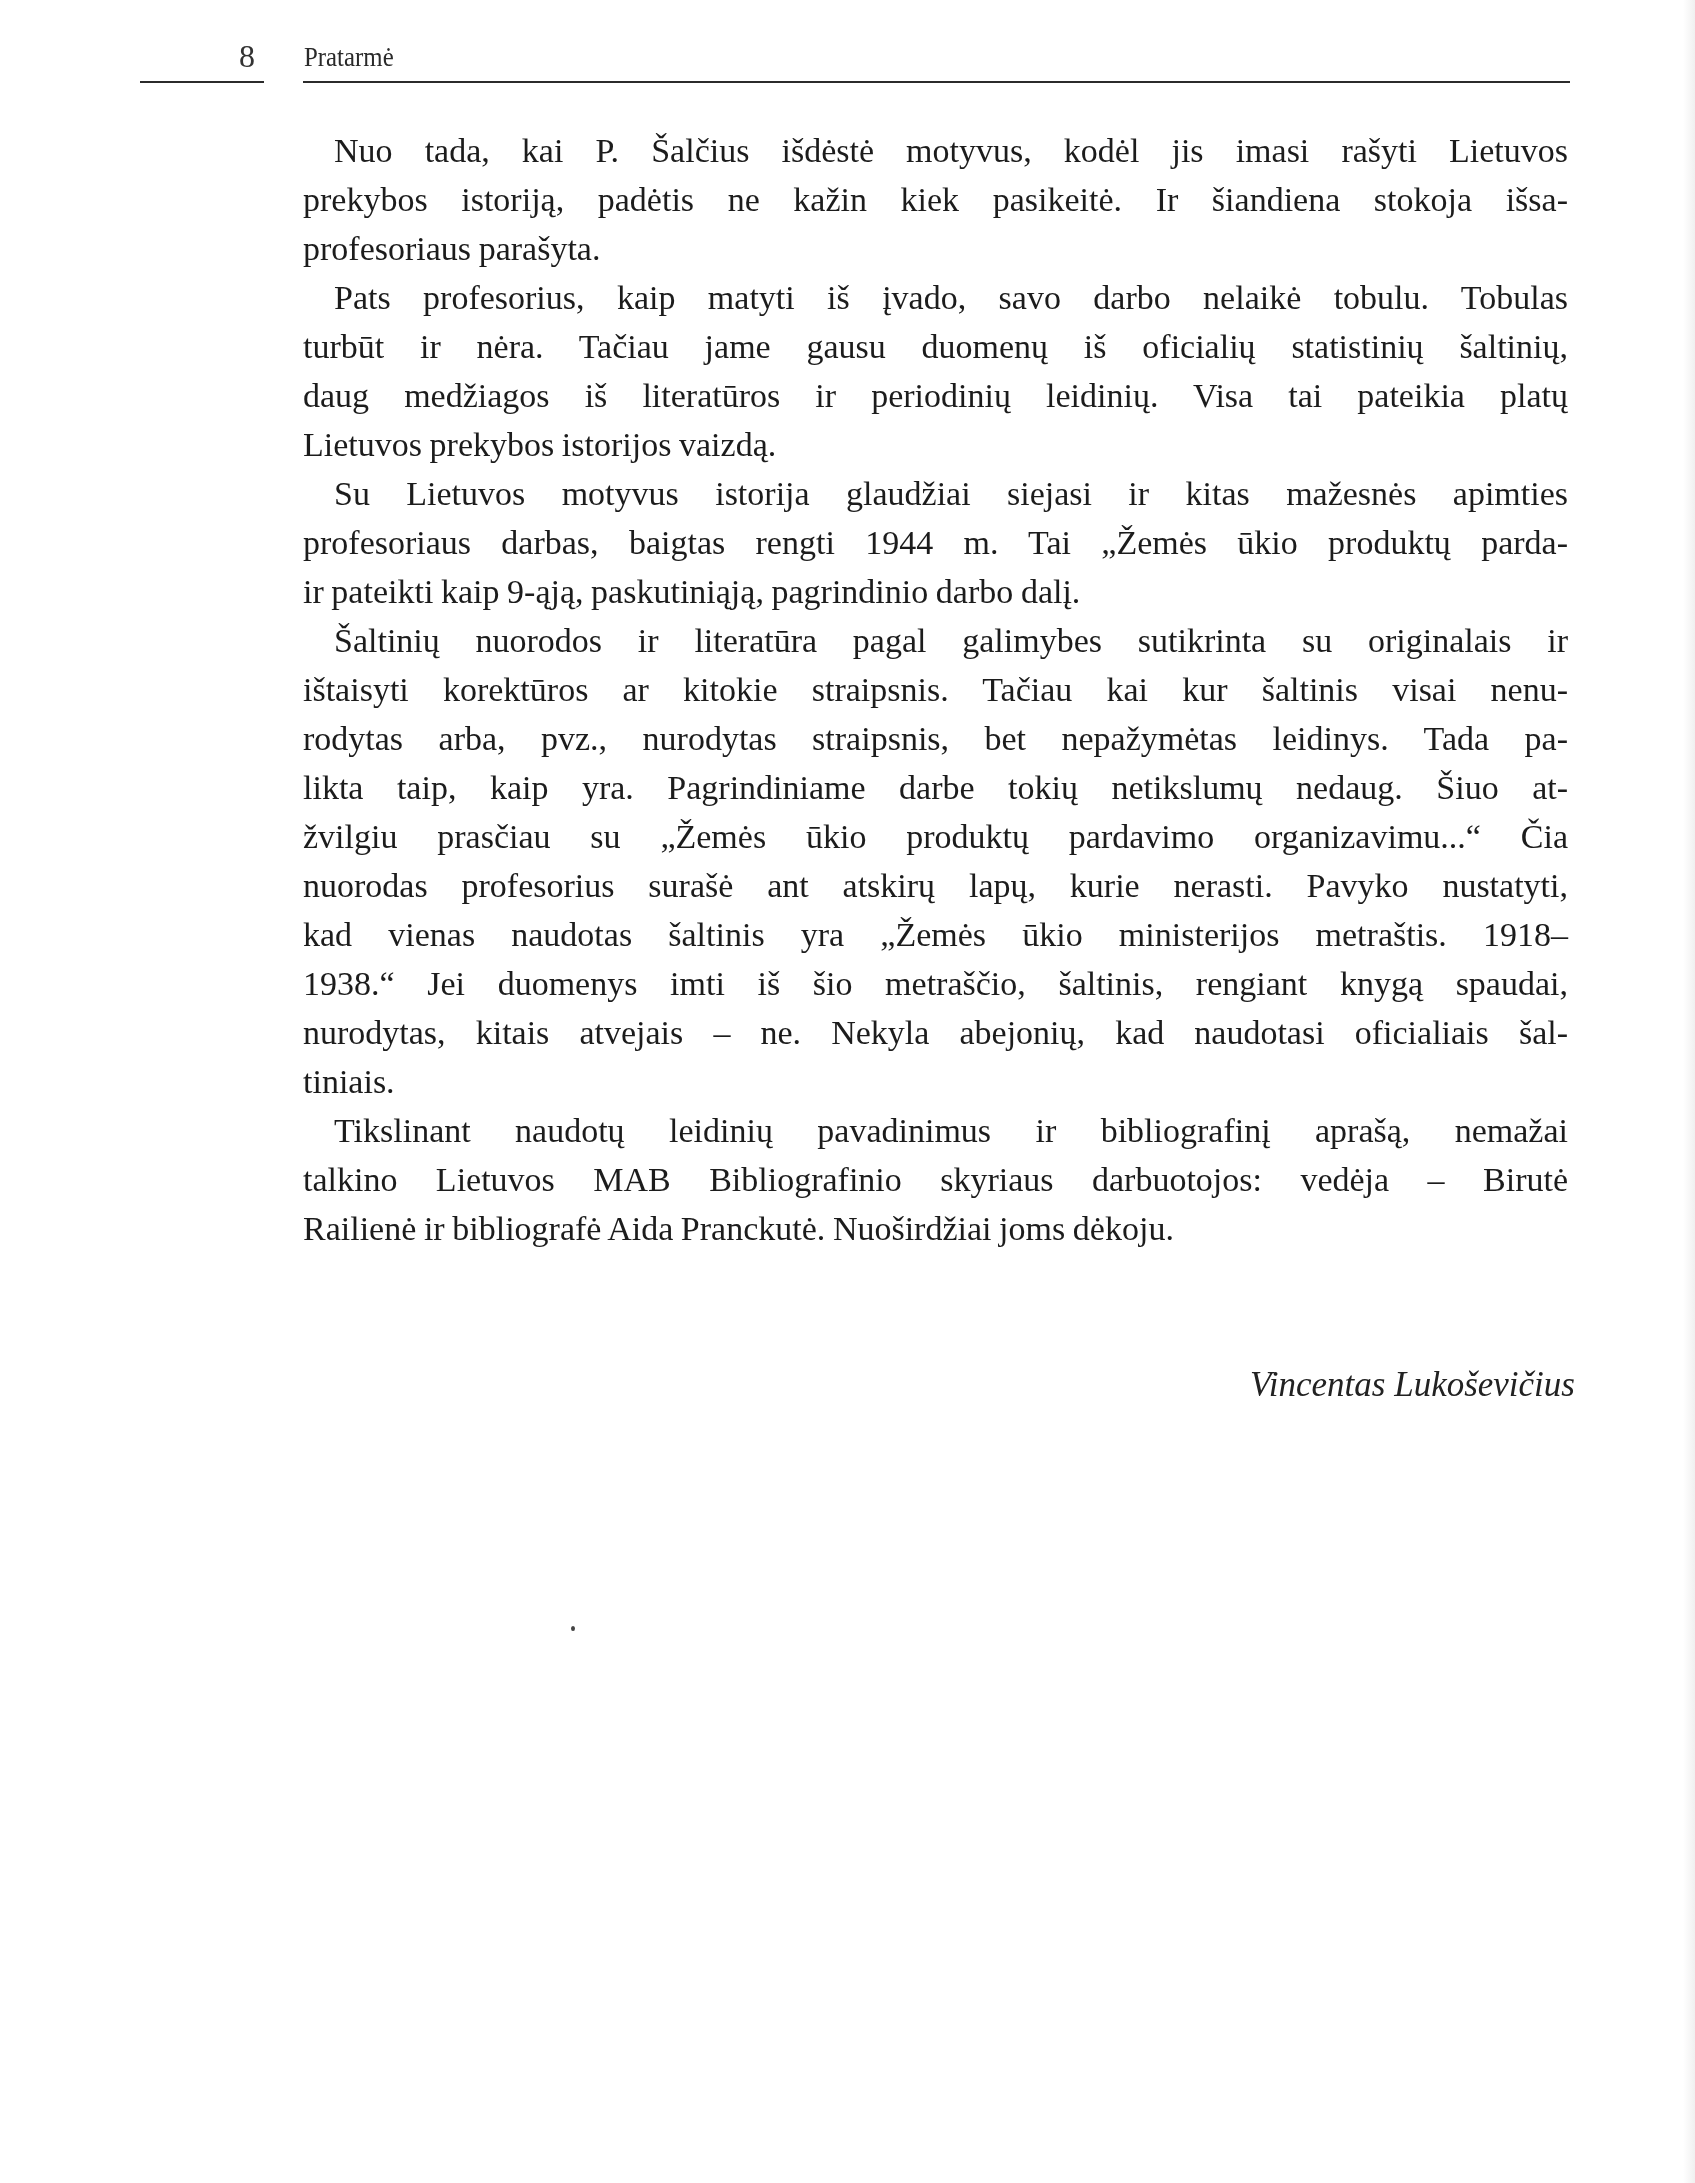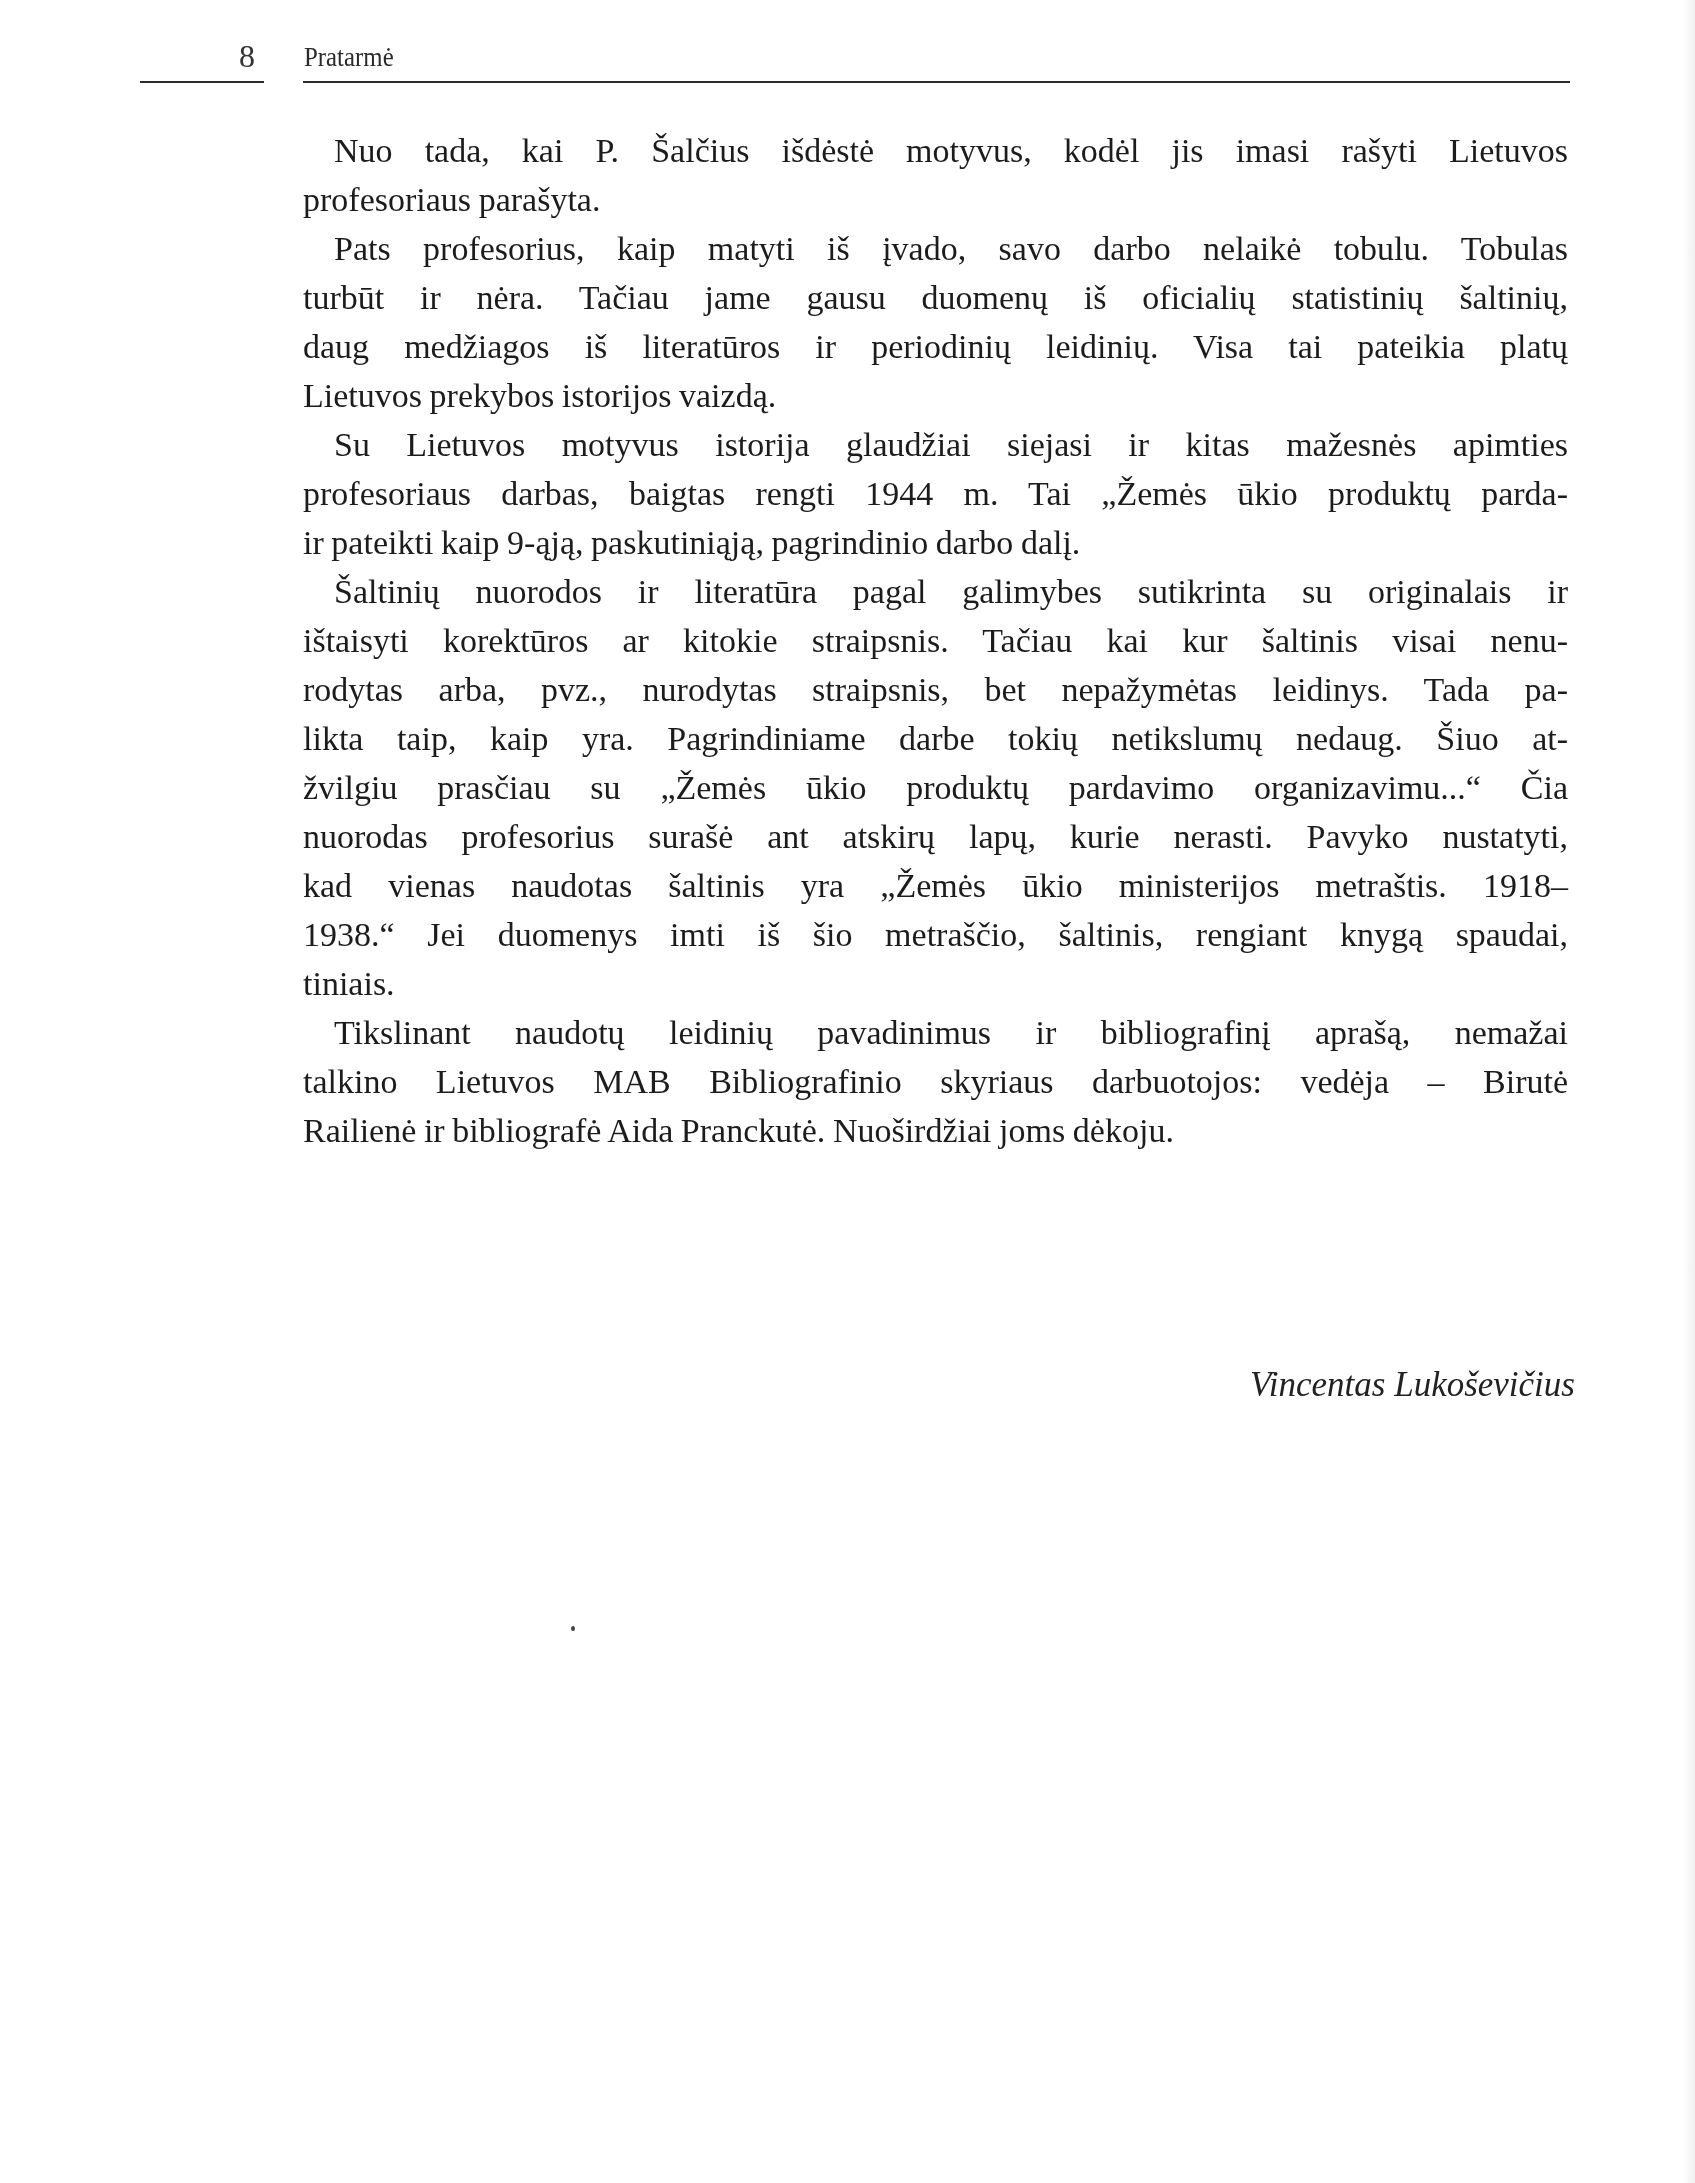--- a/index.html
+++ b/index.html
@@ -103,20 +103,21 @@
 <header class="running-head">
   <span class="page-number">8</span>
   <span class="running-title">Pratarmė</span>
   <div class="rule rule-left"></div>
   <div class="rule rule-right"></div>
 </header>
 
 <main class="body-text">
   <p class="para">
     <span class="line first">Nuo tada, kai P. Šalčius išdėstė motyvus, kodėl jis imasi rašyti Lietuvos</span>
+    <span class="line">prekybos istoriją, padėtis ne kažin kiek pasikeitė. Ir šiandiena stokoja išsa-</span>
     <span class="line last">profesoriaus parašyta.</span>
   </p>
   <p class="para">
     <span class="line first">Pats profesorius, kaip matyti iš įvado, savo darbo nelaikė tobulu. Tobulas</span>
     <span class="line">turbūt ir nėra. Tačiau jame gausu duomenų iš oficialių statistinių šaltinių,</span>
     <span class="line">daug medžiagos iš literatūros ir periodinių leidinių. Visa tai pateikia platų</span>
     <span class="line last">Lietuvos prekybos istorijos vaizdą.</span>
   </p>
   <p class="para">
     <span class="line first">Su Lietuvos motyvus istorija glaudžiai siejasi ir kitas mažesnės apimties</span>
@@ -125,20 +126,21 @@
   </p>
   <p class="para">
     <span class="line first">Šaltinių nuorodos ir literatūra pagal galimybes sutikrinta su originalais ir</span>
     <span class="line">ištaisyti korektūros ar kitokie straipsnis. Tačiau kai kur šaltinis visai nenu-</span>
     <span class="line">rodytas arba, pvz., nurodytas straipsnis, bet nepažymėtas leidinys. Tada pa-</span>
     <span class="line">likta taip, kaip yra. Pagrindiniame darbe tokių netikslumų nedaug. Šiuo at-</span>
     <span class="line">žvilgiu prasčiau su „Žemės ūkio produktų pardavimo organizavimu...“ Čia</span>
     <span class="line">nuorodas profesorius surašė ant atskirų lapų, kurie nerasti. Pavyko nustatyti,</span>
     <span class="line">kad vienas naudotas šaltinis yra „Žemės ūkio ministerijos metraštis. 1918–</span>
     <span class="line">1938.“ Jei duomenys imti iš šio metraščio, šaltinis, rengiant knygą spaudai,</span>
+    <span class="line">nurodytas, kitais atvejais – ne. Nekyla abejonių, kad naudotasi oficialiais šal-</span>
     <span class="line last">tiniais.</span>
   </p>
   <p class="para">
     <span class="line first">Tikslinant naudotų leidinių pavadinimus ir bibliografinį aprašą, nemažai</span>
     <span class="line">talkino Lietuvos MAB Bibliografinio skyriaus darbuotojos: vedėja – Birutė</span>
     <span class="line last">Railienė ir bibliografė Aida Pranckutė. Nuoširdžiai joms dėkoju.</span>
   </p>
 </main>
 
 <div class="signature">Vincentas Lukoševičius</div>

